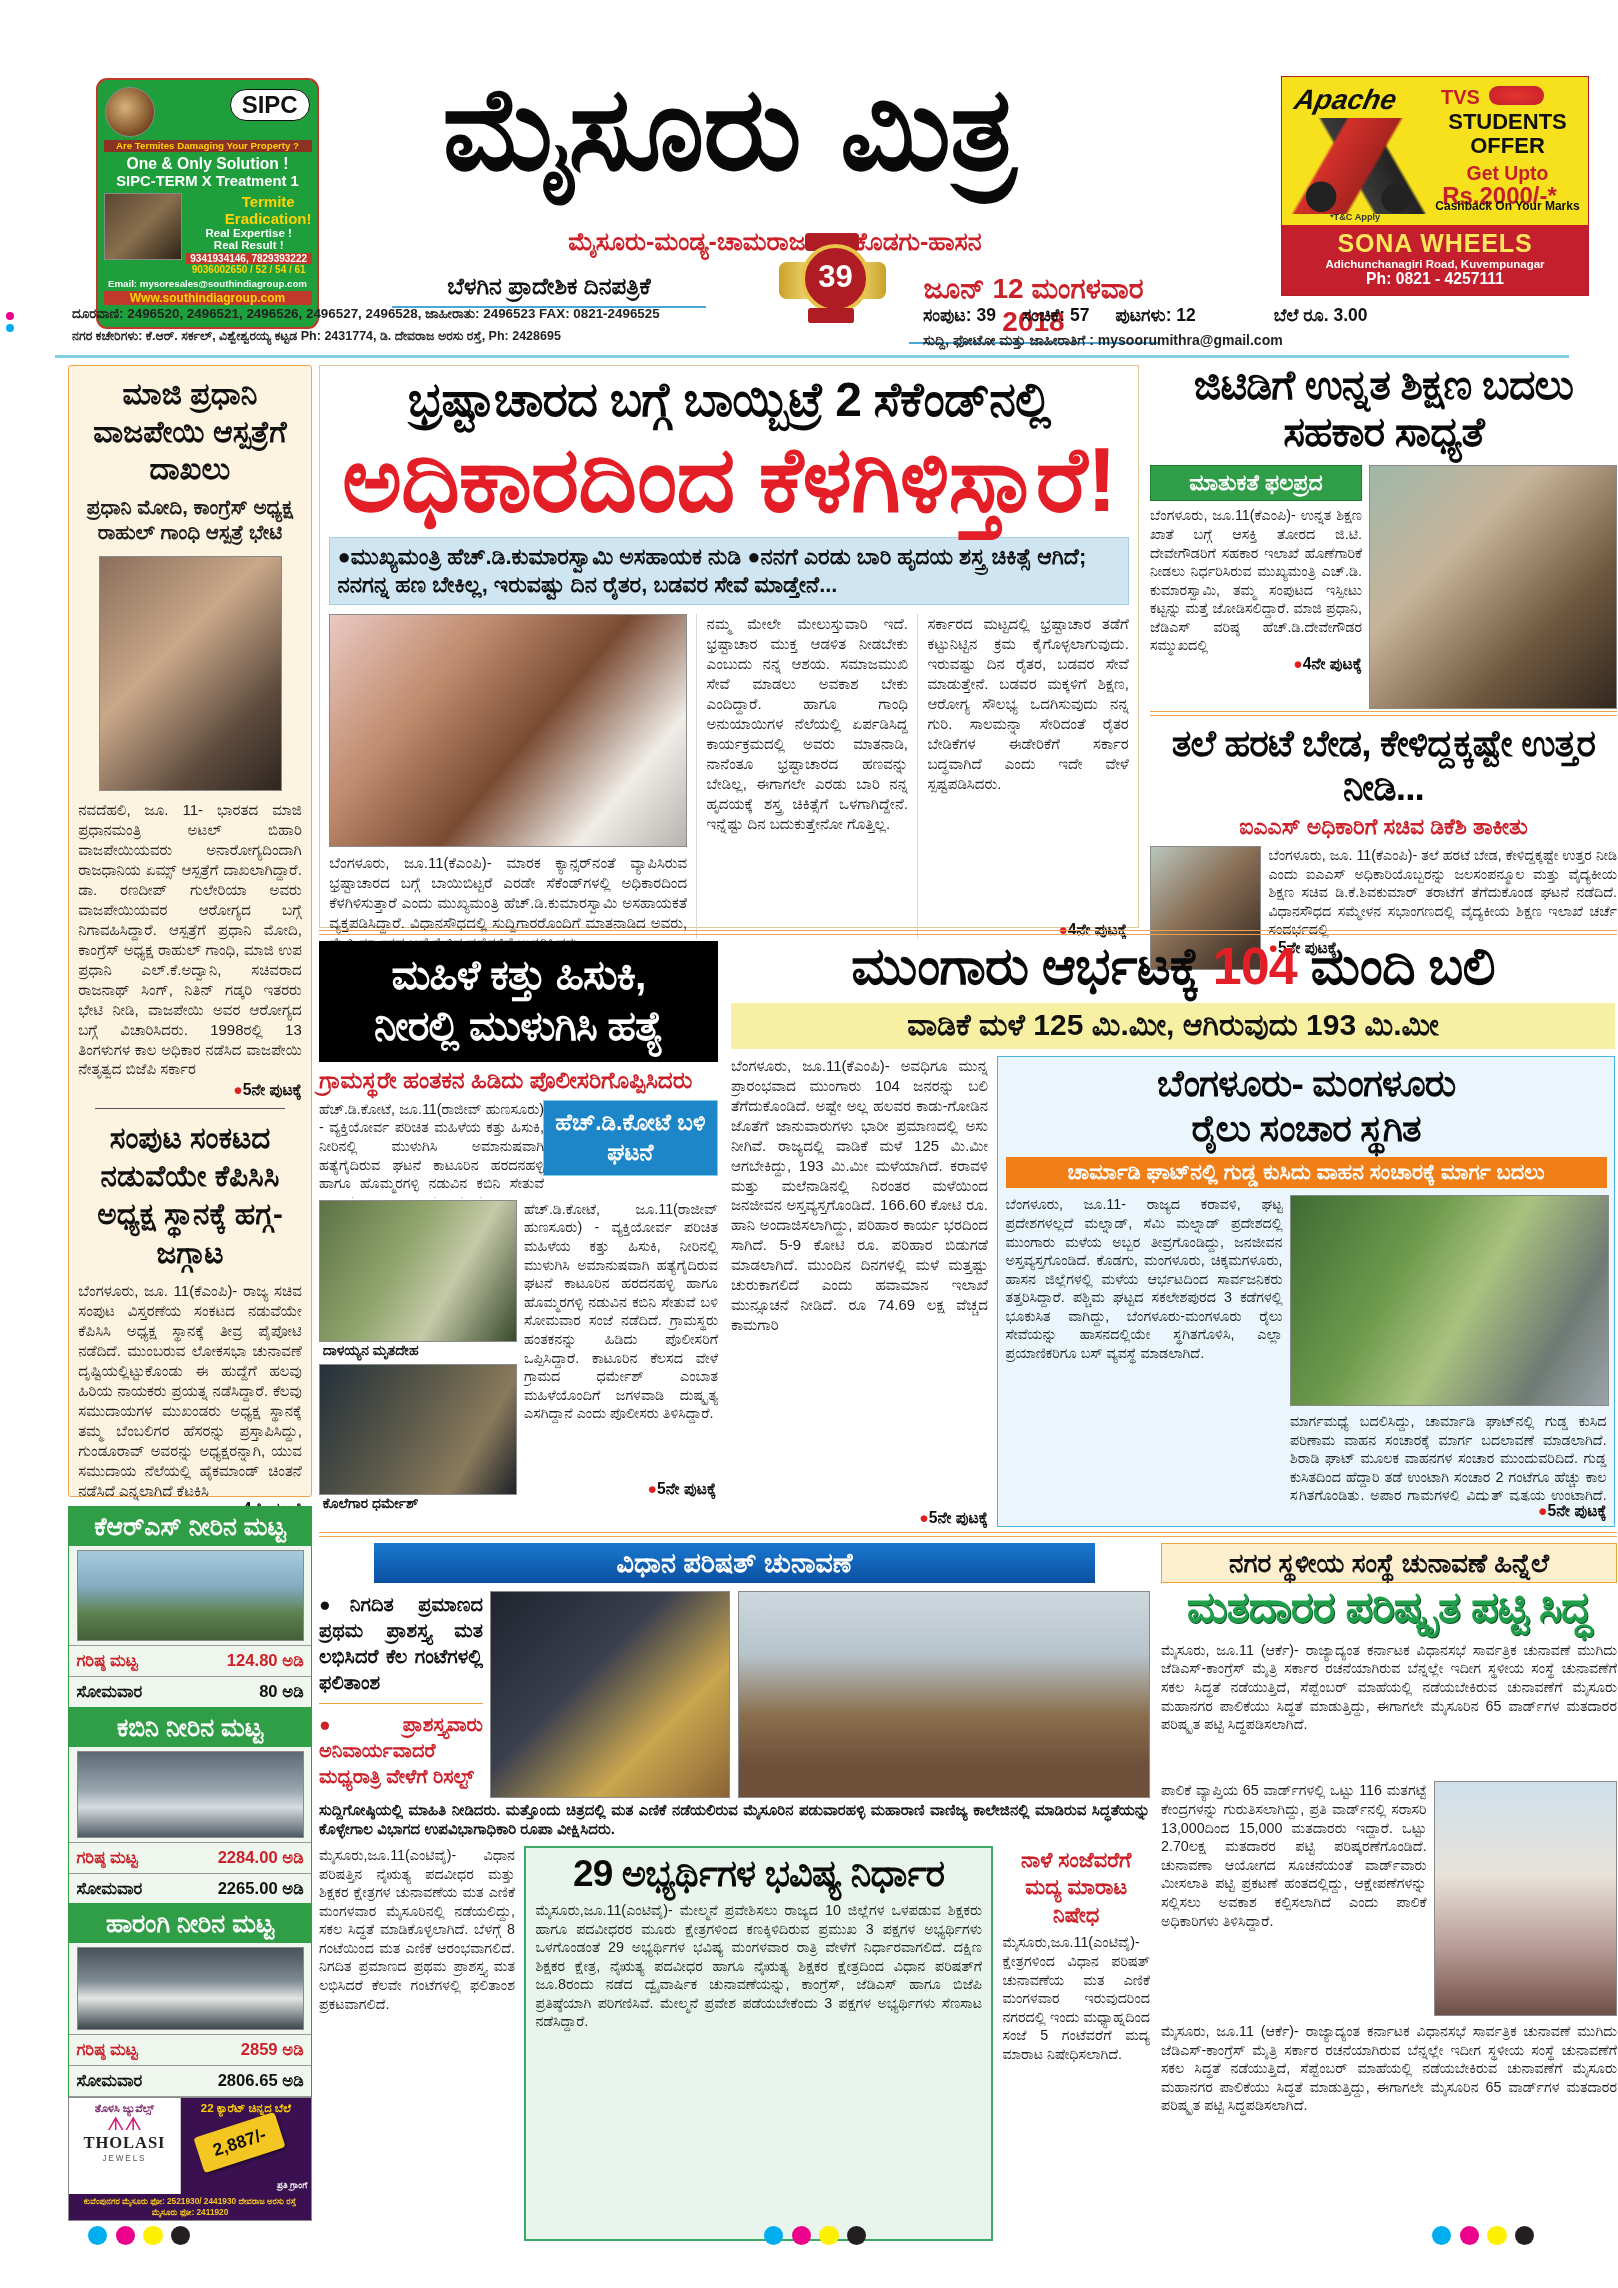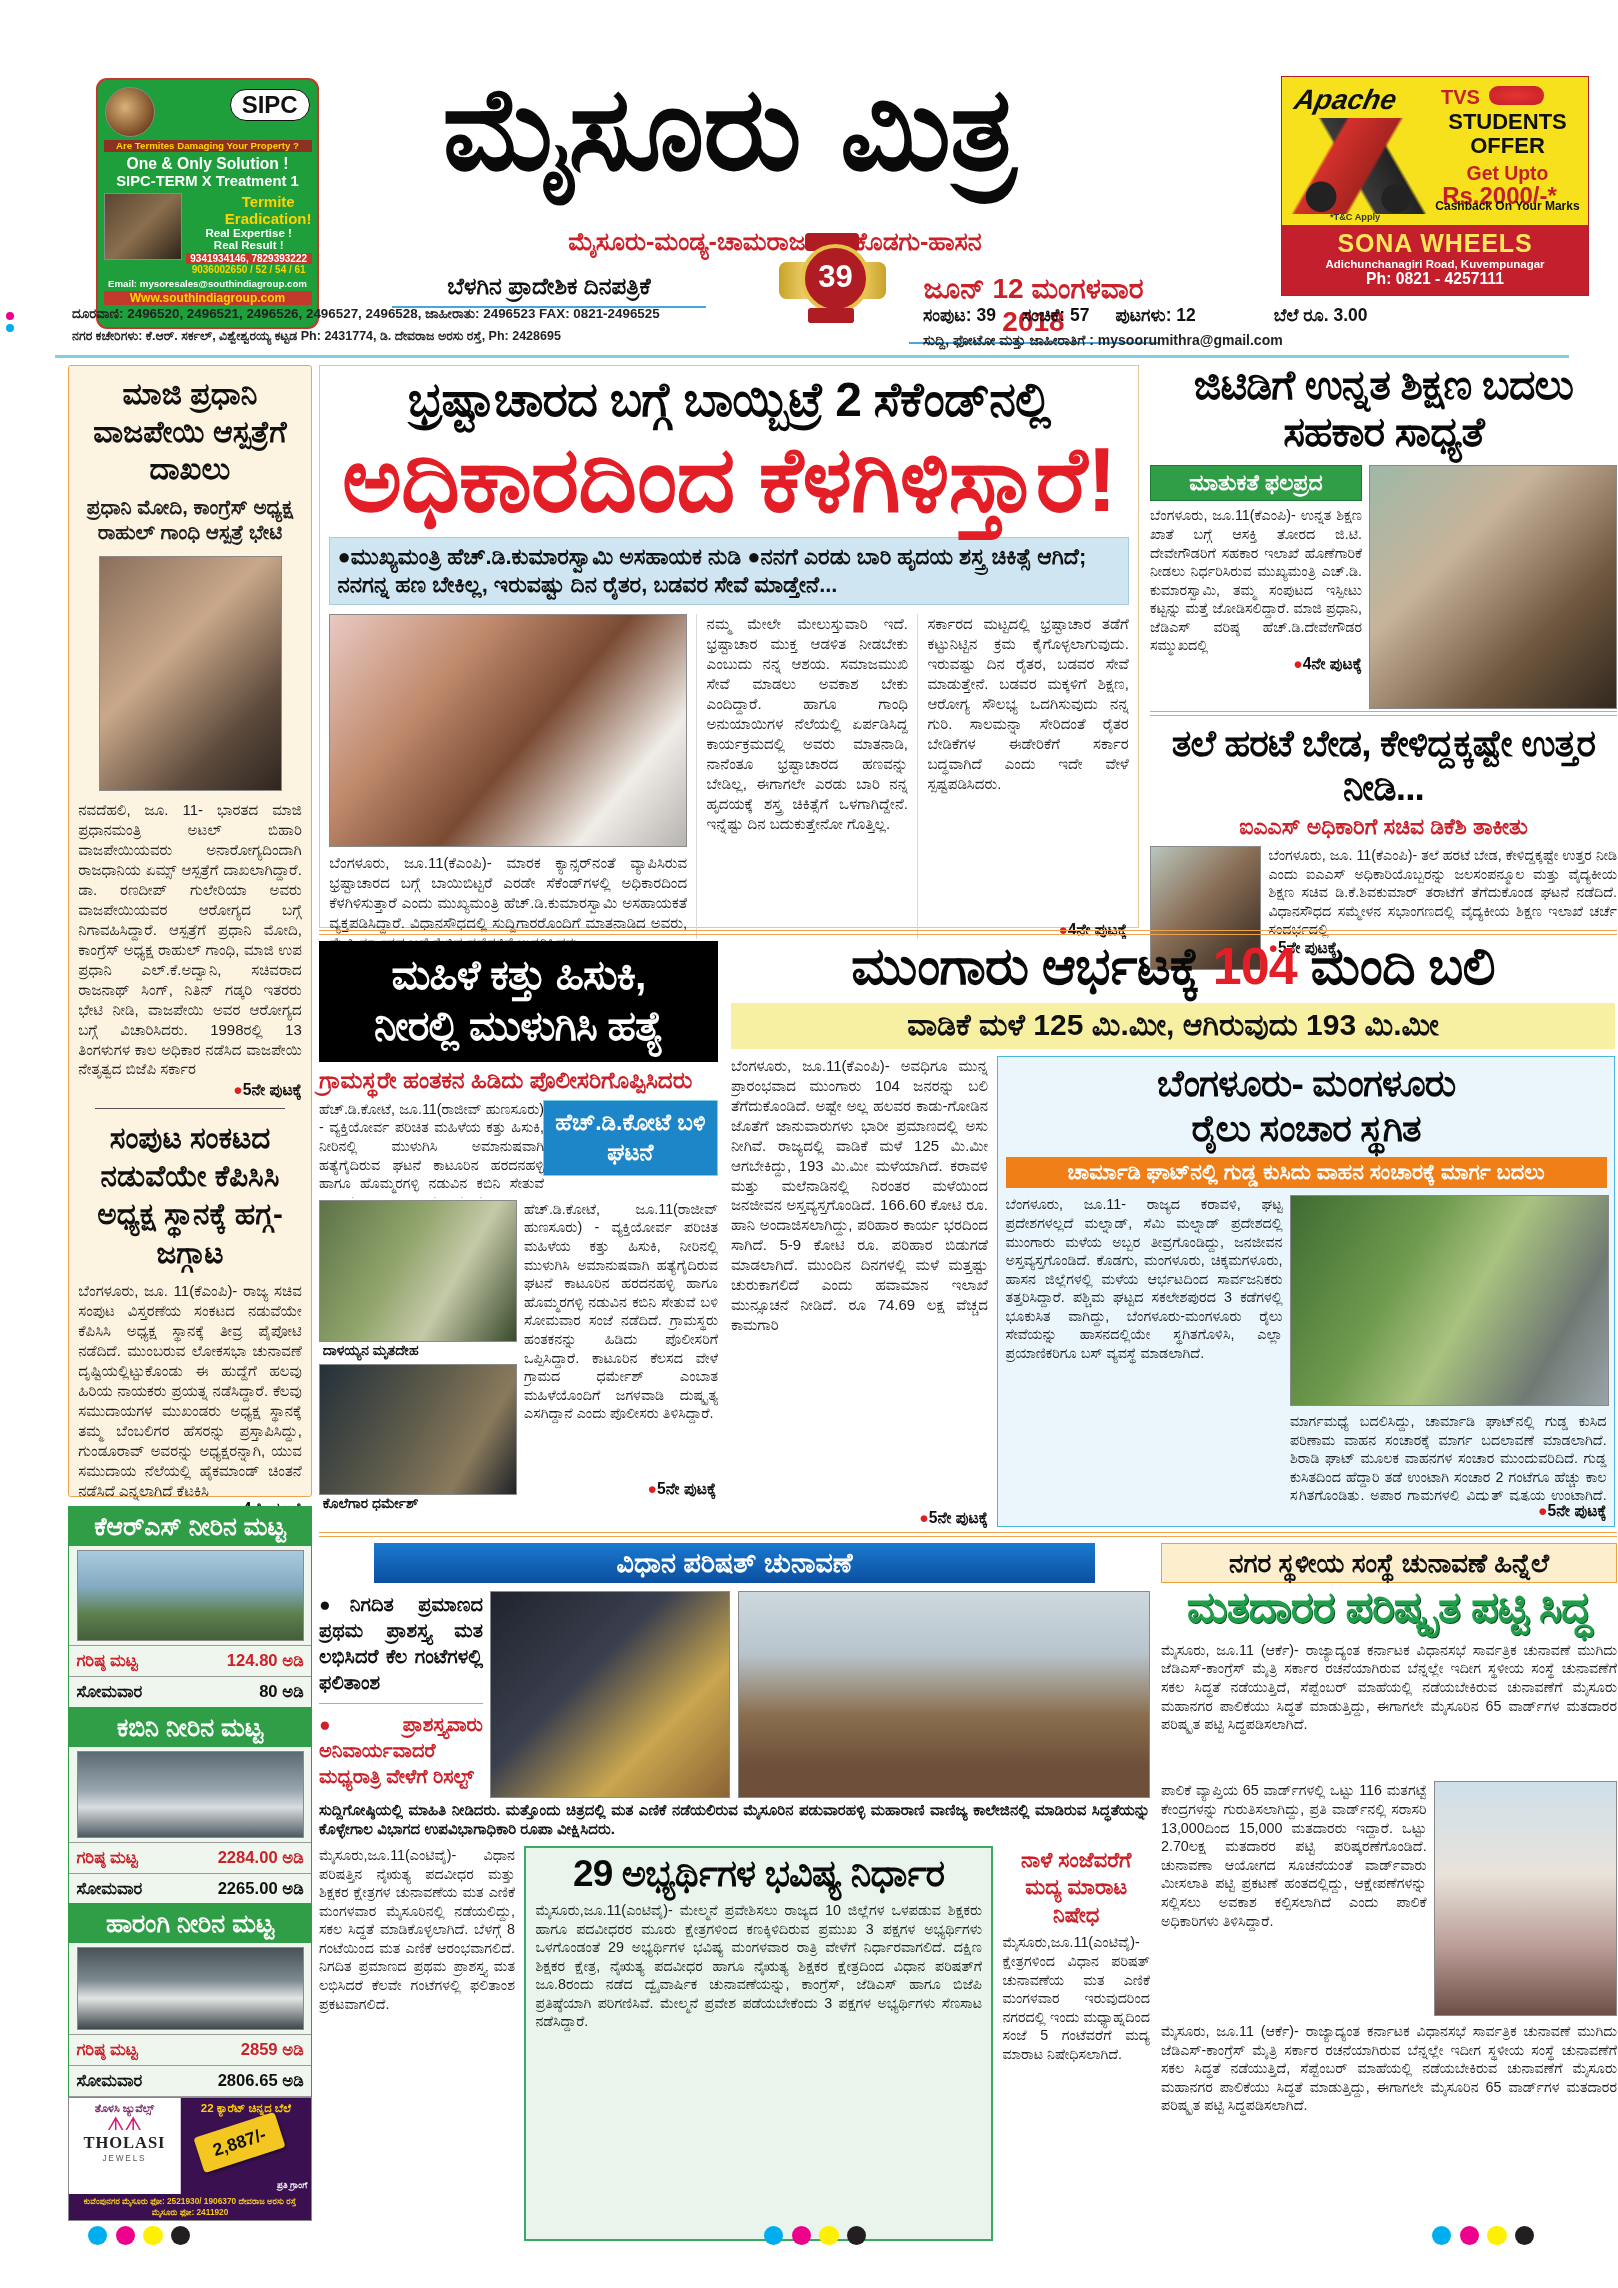--- a/index.html
+++ b/index.html
@@ -212,21 +212,21 @@
         <div style="font-size:8.3px;color:#555;letter-spacing:1.8px;">JEWELS</div>
       </div>
       <div style="width:54%;background:#3a1050;position:relative;">
         <div class="b" style="color:#ffd200;font-size:11.5px;text-align:center;padding-top:3.7px;">22 ಕ್ಯಾರೆಟ್ ಚಿನ್ನದ ಬೆಲೆ</div>
         <div class="abs" style="left:16.6px;top:26px;width:85px;height:37px;background:#f3c622;transform:rotate(-18deg);border-radius:3.7px;box-shadow:0.9px 1.8px 2.8px rgba(0,0,0,.5);text-align:center;">
           <span class="b" style="font-size:17.5px;color:#111;line-height:37px;">2,887/-</span>
         </div>
         <div class="b abs" style="right:3.7px;bottom:3.7px;color:#fff;font-size:8.8px;">ಪ್ರತಿ ಗ್ರಾಂಗೆ</div>
       </div>
     </div>
-    <div class="b ctr" style="background:#3a1050;color:#f3c622;font-size:8.3px;padding:1.8px 0.9px;">ಕುವೆಂಪುನಗರ ಮೈಸೂರು ಫೋ: 2521930/ 1906370  ದೇವರಾಜ ಅರಸು ರಸ್ತೆ ಮೈಸೂರು ಫೋ: 2411920</div>
+    <div class="b ctr" style="background:#3a1050;color:#f3c622;font-size:8.3px;padding:1.8px 0.9px;">ಕುವೆಂಪುನಗರ ಮೈಸೂರು ಫೋ: 2521930/ 2441930  ದೇವರಾಜ ಅರಸು ರಸ್ತೆ ಮೈಸೂರು ಫೋ: 2411920</div>
   </div>
 
   <div class="abs" style="left:319px;top:365px;width:820px;height:563px;border:0.9px solid #e2c79a;box-sizing:border-box;padding:5.5px 9.2px;">
     <div class="ctr b kn-big" style="font-size:48px;color:#0a0a0a;">ಭ್ರಷ್ಟಾಚಾರದ ಬಗ್ಗೆ ಬಾಯ್ಬಿಟ್ರೆ 2 ಸೆಕೆಂಡ್‌ನಲ್ಲಿ</div>
     <div class="ctr b kn-big" style="font-size:91px;color:#e31e26;line-height:1.05;margin-top:3.7px;">ಅಧಿಕಾರದಿಂದ ಕೆಳಗಿಳಿಸ್ತಾರೆ!</div>
     <div style="background:#cfe6f2;border:0.9px solid #a5cde0;margin-top:9.2px;padding:4.6px 7.4px;font-weight:bold;font-size:22px;line-height:1.3;">
       <span>●ಮುಖ್ಯಮಂತ್ರಿ ಹೆಚ್.ಡಿ.ಕುಮಾರಸ್ವಾಮಿ ಅಸಹಾಯಕ ನುಡಿ</span>
       <span>●ನನಗೆ ಎರಡು ಬಾರಿ ಹೃದಯ ಶಸ್ತ್ರ ಚಿಕಿತ್ಸೆ ಆಗಿದೆ; ನನಗನ್ನ ಹಣ ಬೇಕಿಲ್ಲ, ಇರುವಷ್ಟು ದಿನ ರೈತರ, ಬಡವರ ಸೇವೆ ಮಾಡ್ತೇನೆ...</span>
     </div>
     <div style="display:flex;margin-top:9.2px;gap:9.2px;height:325px;">

